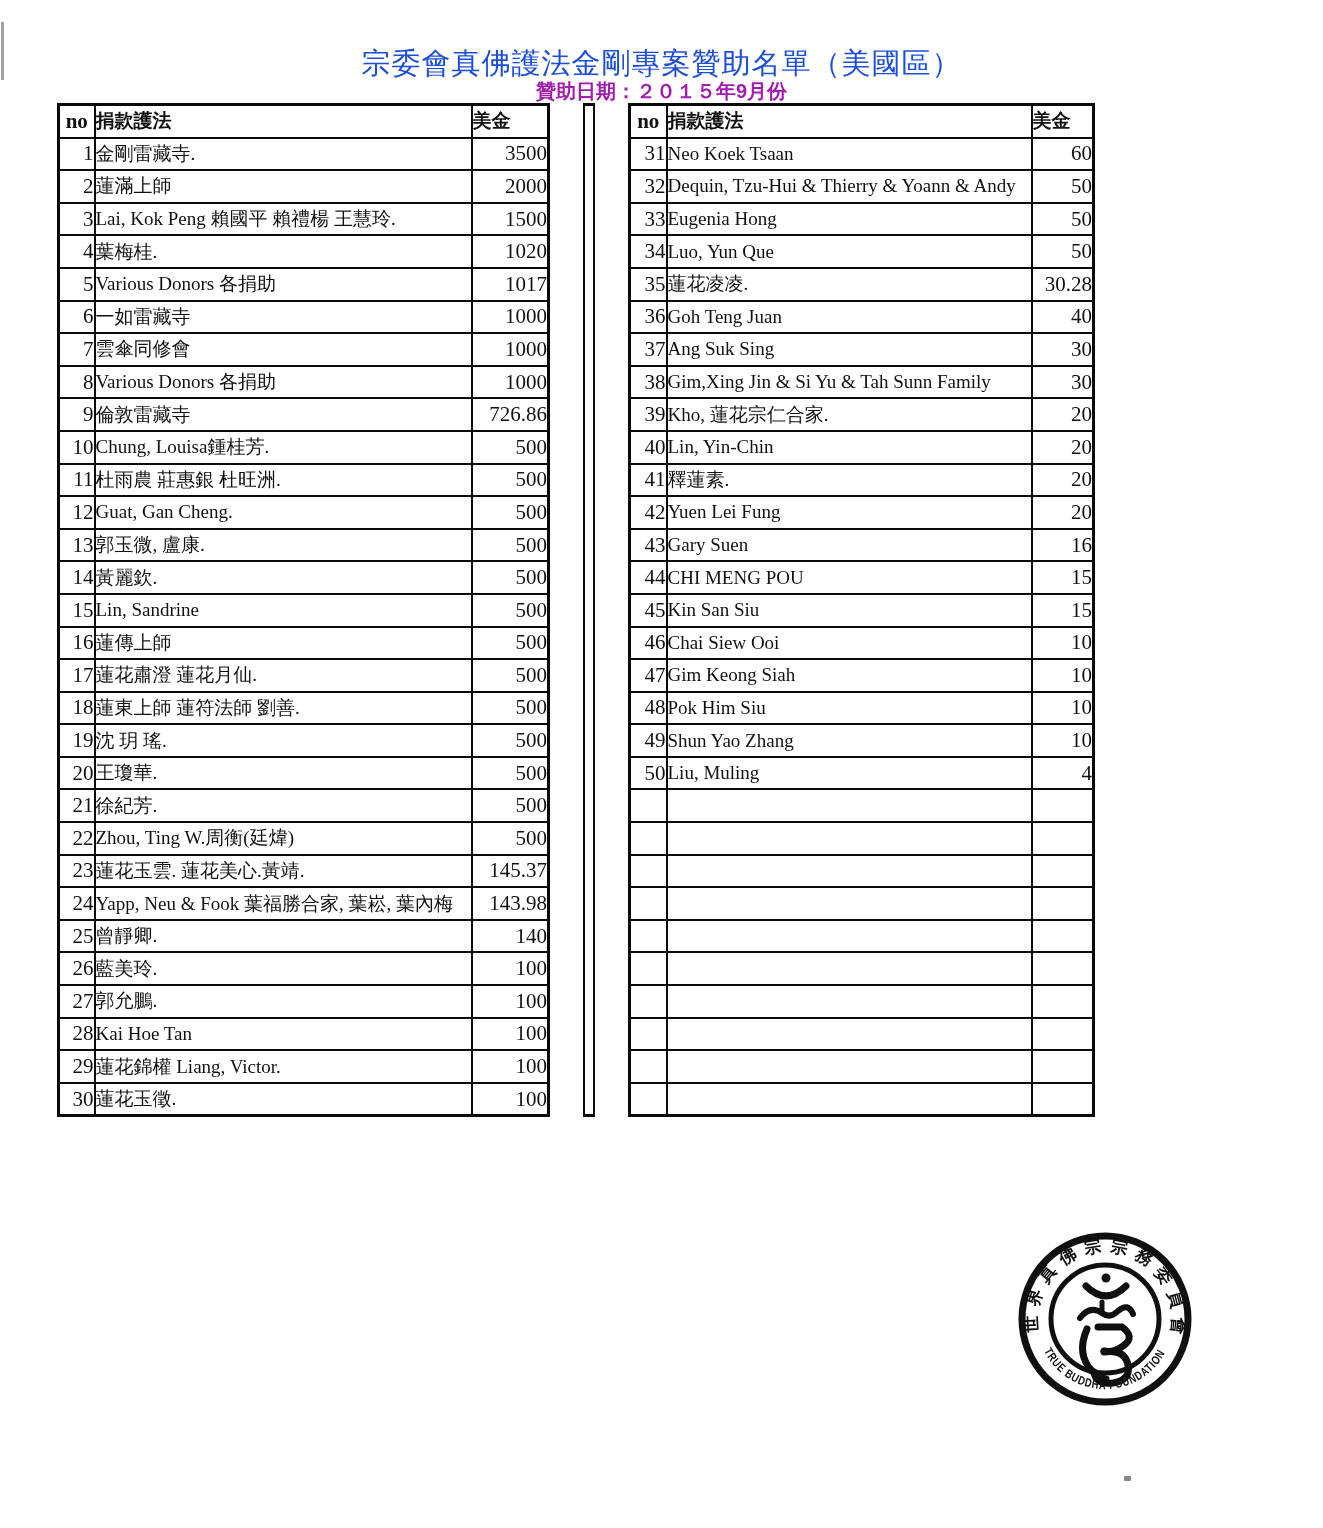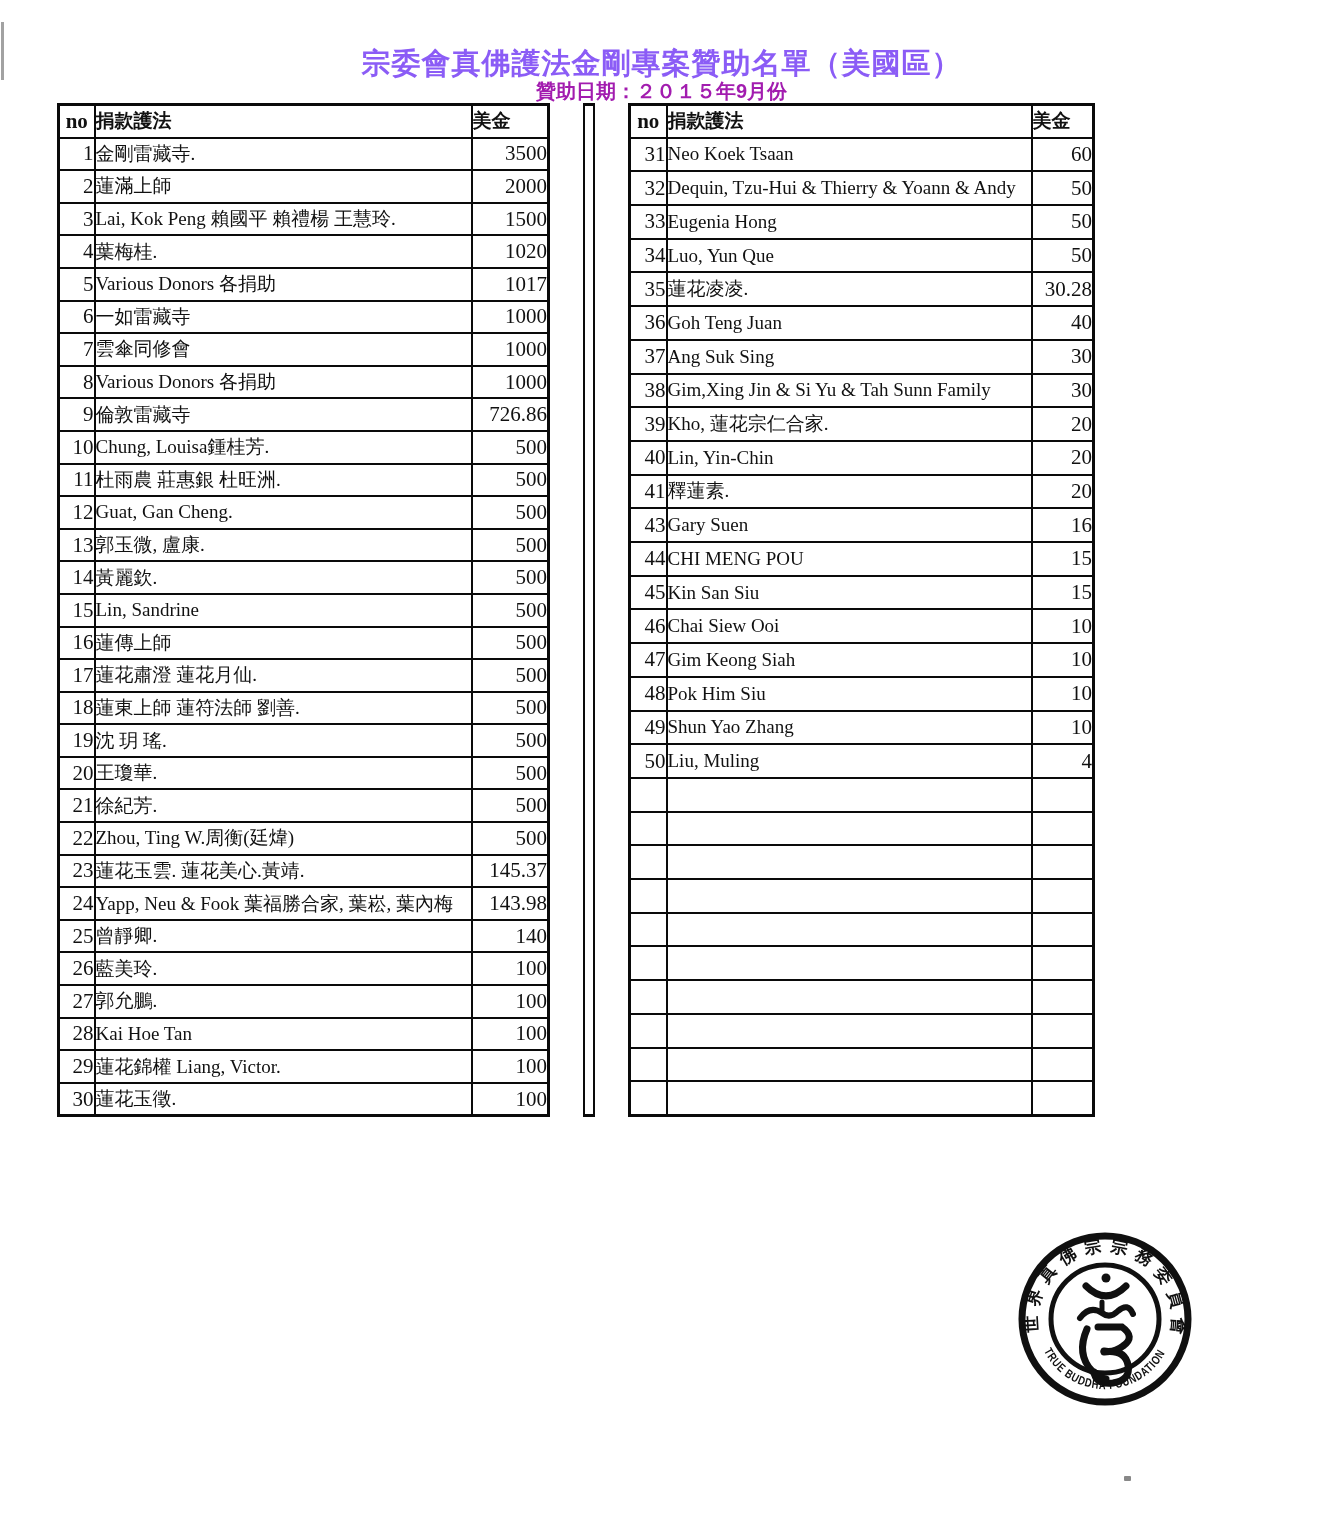--- a/index.html
+++ b/index.html
@@ -10,24 +10,24 @@
     background: #ffffff;
     font-family: "Liberation Serif", serif;
     color: #111;
     overflow: hidden;
   }
   .title {
     position: absolute;
     top: 44px; left: 0; width: 100%;
     text-align: center;
     font-family: "Liberation Sans", sans-serif;
-    font-weight: bold;
+    font-weight: normal;
     font-size: 29px;
     letter-spacing: 1px;
-    color: #8b5cf6;
+    color: #1d4ed8;
   }
   .subtitle {
     position: absolute;
     top: 78px; left: 0; width: 100%;
     text-align: center;
     font-family: "Liberation Sans", sans-serif;
     font-weight: bold;
     font-size: 20px;
     color: #a21caf;
   }
@@ -373,20 +373,25 @@
             <td class="amount">20</td>
           </tr>
           <tr>
             <td class="no">40</td>
             <td class="name">Lin, Yin-Chin</td>
             <td class="amount">20</td>
           </tr>
           <tr>
             <td class="no">41</td>
             <td class="name">釋蓮素.</td>
+            <td class="amount">20</td>
+          </tr>
+          <tr>
+            <td class="no">42</td>
+            <td class="name">Yuen Lei Fung</td>
             <td class="amount">20</td>
           </tr>
           <tr>
             <td class="no">43</td>
             <td class="name">Gary Suen</td>
             <td class="amount">16</td>
           </tr>
           <tr>
             <td class="no">44</td>
             <td class="name">CHI MENG POU</td>

